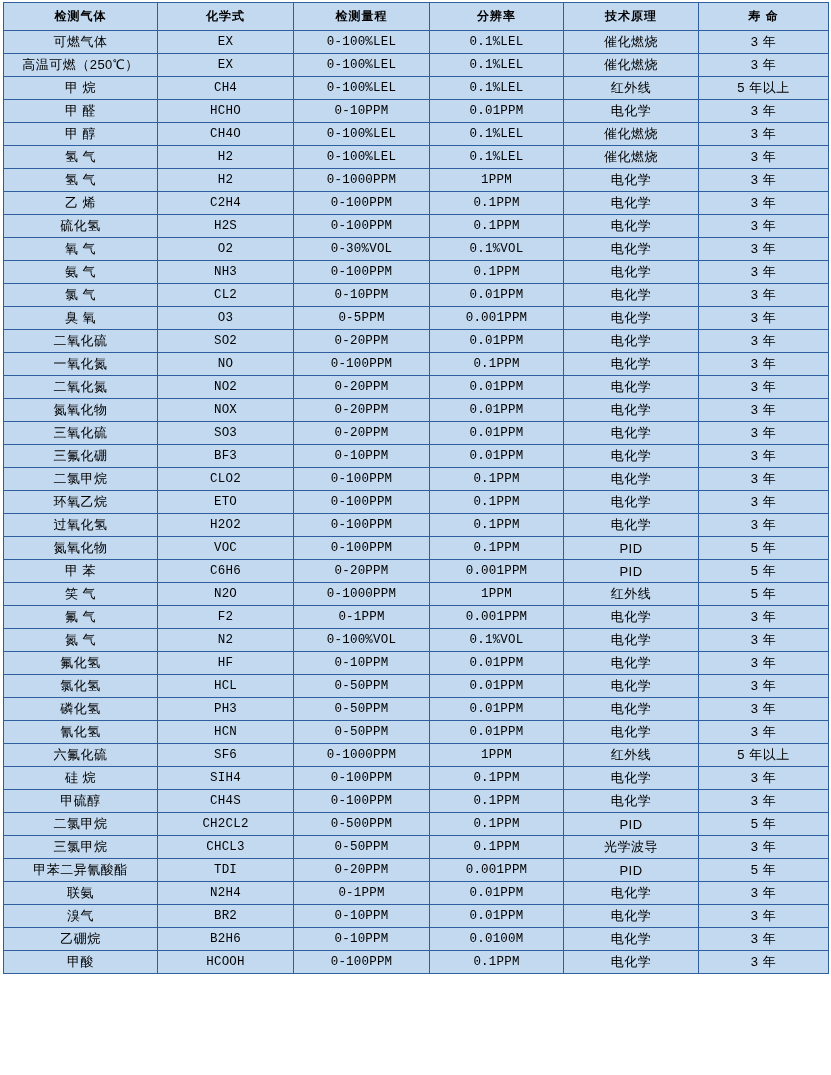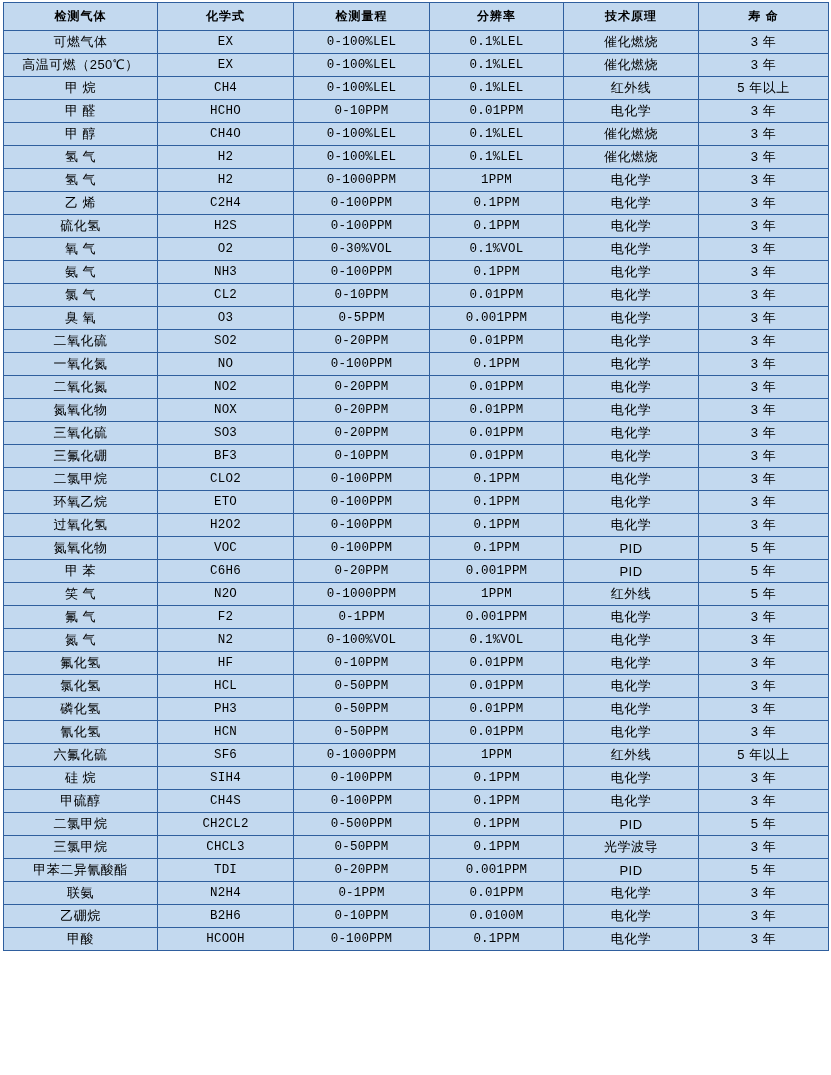--- a/index.html
+++ b/index.html
@@ -384,20 +384,28 @@
         </tr>
         <tr>
           <td class="cn">联氨</td>
           <td class="mono">N2H4</td>
           <td class="mono">0-1PPM</td>
           <td class="mono">0.01PPM</td>
           <td class="cn">电化学</td>
           <td class="cn">3 年</td>
         </tr>
         <tr>
+          <td class="cn">溴气</td>
+          <td class="mono">BR2</td>
+          <td class="mono">0-10PPM</td>
+          <td class="mono">0.01PPM</td>
+          <td class="cn">电化学</td>
+          <td class="cn">3 年</td>
+        </tr>
+        <tr>
           <td class="cn">乙硼烷</td>
           <td class="mono">B2H6</td>
           <td class="mono">0-10PPM</td>
           <td class="mono">0.0100M</td>
           <td class="cn">电化学</td>
           <td class="cn">3 年</td>
         </tr>
         <tr>
           <td class="cn">甲酸</td>
           <td class="mono">HCOOH</td>

